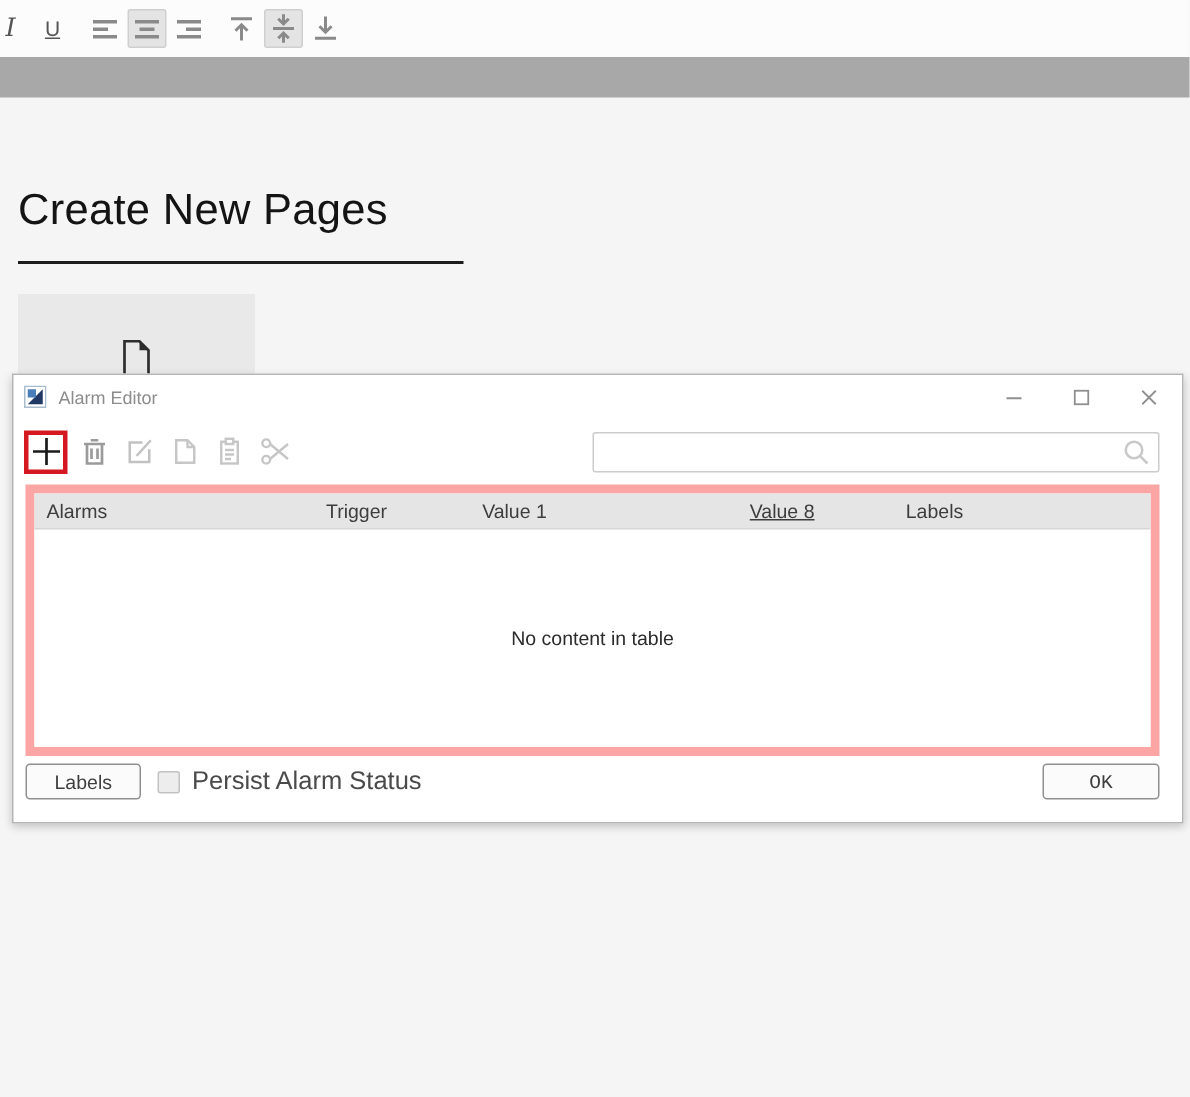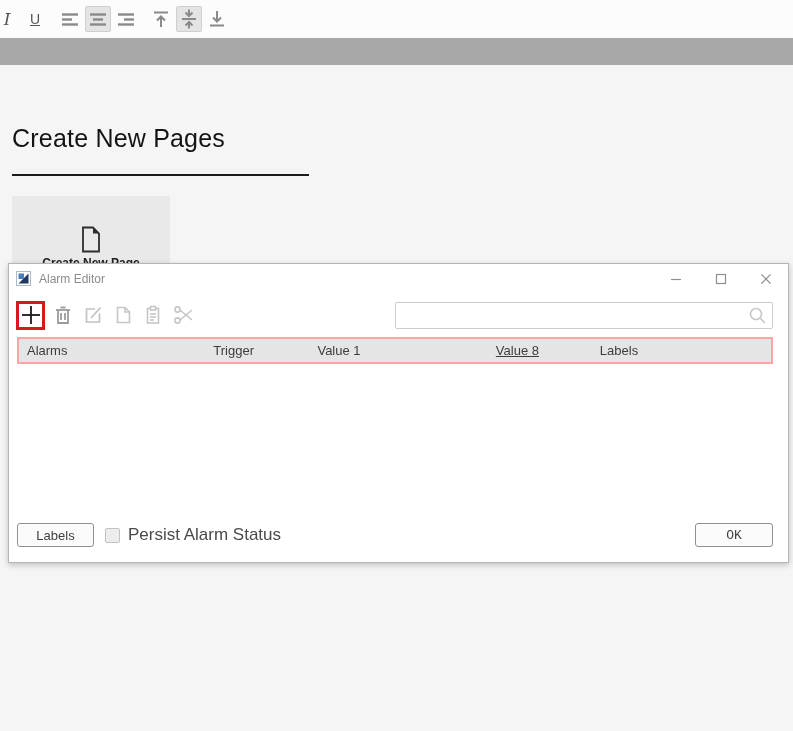--- a/index.html
+++ b/index.html
@@ -36,38 +36,38 @@
   .gap2{margin-left:2px;}
 
   .gray-band{
     position:absolute;left:0;top:38px;width:793px;height:27px;
     background:var(--gray-band);
   }
 
   
   .page-heading{
     position:absolute;left:12px;top:124px;
-    font-size:25px;color:#141414;letter-spacing:.2px;font-weight:400;
+    font-size:29px;color:#141414;letter-spacing:.2px;font-weight:400;
   }
   .heading-rule{
     position:absolute;left:12px;top:174px;width:297px;height:2px;background:#1c1c1c;
   }
   .page-card{
     position:absolute;left:12px;top:196px;width:158px;height:80px;
     background:#e9e9e9;
     display:flex;flex-direction:column;align-items:center;
   }
   .page-card .card-icon{margin-top:30px;}
   .page-card .card-label{
     margin-top:3px;font-size:12px;font-weight:700;color:#222;
   }
 
   
   .dialog{
-    position:absolute;left:8px;top:263px;width:781px;height:300px;
+    position:absolute;left:8px;top:249px;width:781px;height:300px;
     background:#ffffff;border:1px solid #b5b5b5;
     box-shadow:0 2px 6px rgba(0,0,0,.22);
   }
   .titlebar{
     height:29px;display:flex;align-items:center;padding-left:7px;
   }
   .app-icon{width:15px;height:15px;margin-right:8px;flex:0 0 auto;}
   .title-text{font-size:12px;color:#8c8c8c;}
   .win-controls{margin-left:auto;display:flex;height:29px;}
   .win-btn{width:45px;height:29px;display:flex;align-items:center;justify-content:center;color:#8f8f8f;}
@@ -85,21 +85,21 @@
   }
   .search-wrap{margin-left:auto;position:relative;width:378px;height:27px;}
   .search-input{
     width:100%;height:100%;border:1px solid #cccccc;border-radius:2px;
     padding:0 30px 0 8px;font-size:13px;color:#444;background:#fff;outline:none;
     font-family:"Liberation Sans","DejaVu Sans",sans-serif;
   }
   .search-icon{position:absolute;right:6px;top:4px;}
 
   .alarm-table{
-    margin:0 15px 0 8px;border:2px solid #fca5a5;
+    margin:0 15px 0 8px;border:6px solid #fca5a5;
   }
   .thead{
     height:23px;background:#e5e5e5;display:flex;align-items:center;
     font-size:13px;color:#3d3d3d;
   }
   .th{flex:0 0 auto;}
   .th:nth-child(1){width:120px;text-align:left;padding-left:8px;}
   .th:nth-child(2){width:115px;text-align:right;}
   .th:nth-child(3){width:170px;text-align:center;}
   .th:nth-child(4){width:115px;text-align:right;text-decoration:underline;}
@@ -311,20 +311,23 @@
   </div>
 
   <div class="alarm-table">
     <div class="thead">
         <div class="th">Alarms</div>
         <div class="th">Trigger</div>
         <div class="th">Value 1</div>
         <div class="th">Value 8</div>
         <div class="th">Labels</div>
       </div>
+    <div class="tbody">
+      <span class="empty-msg">No content in table</span>
+    </div>
   </div>
 
   <div class="dlg-footer">
     <button class="btn labels-btn">Labels</button>
     <div class="checkbox"></div>
     <span class="persist-label">Persist Alarm Status</span>
     <button class="btn ok-btn">OK</button>
   </div>
 
 </div>

